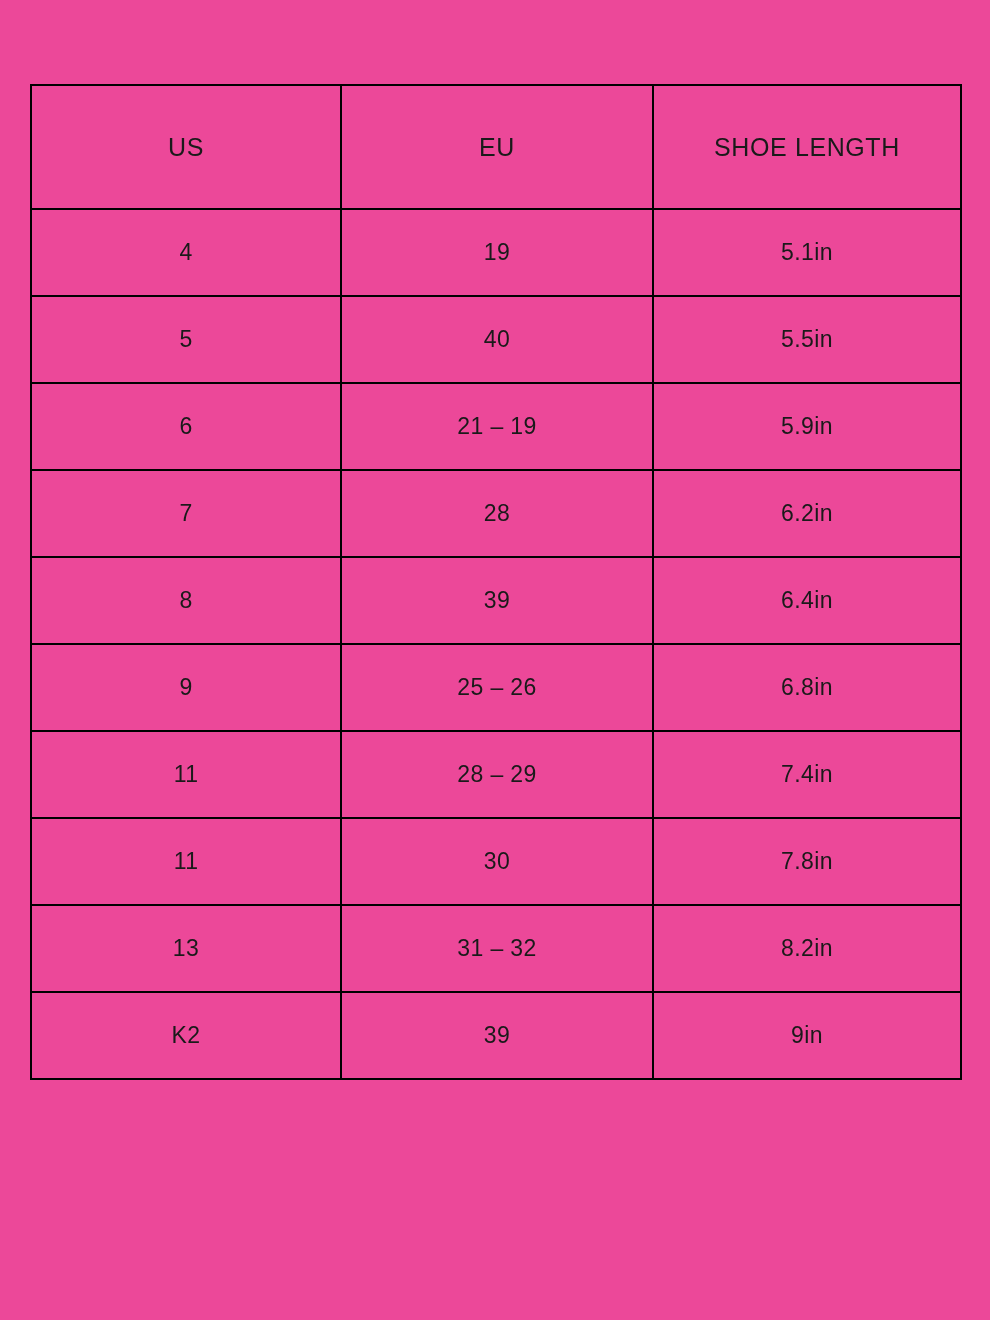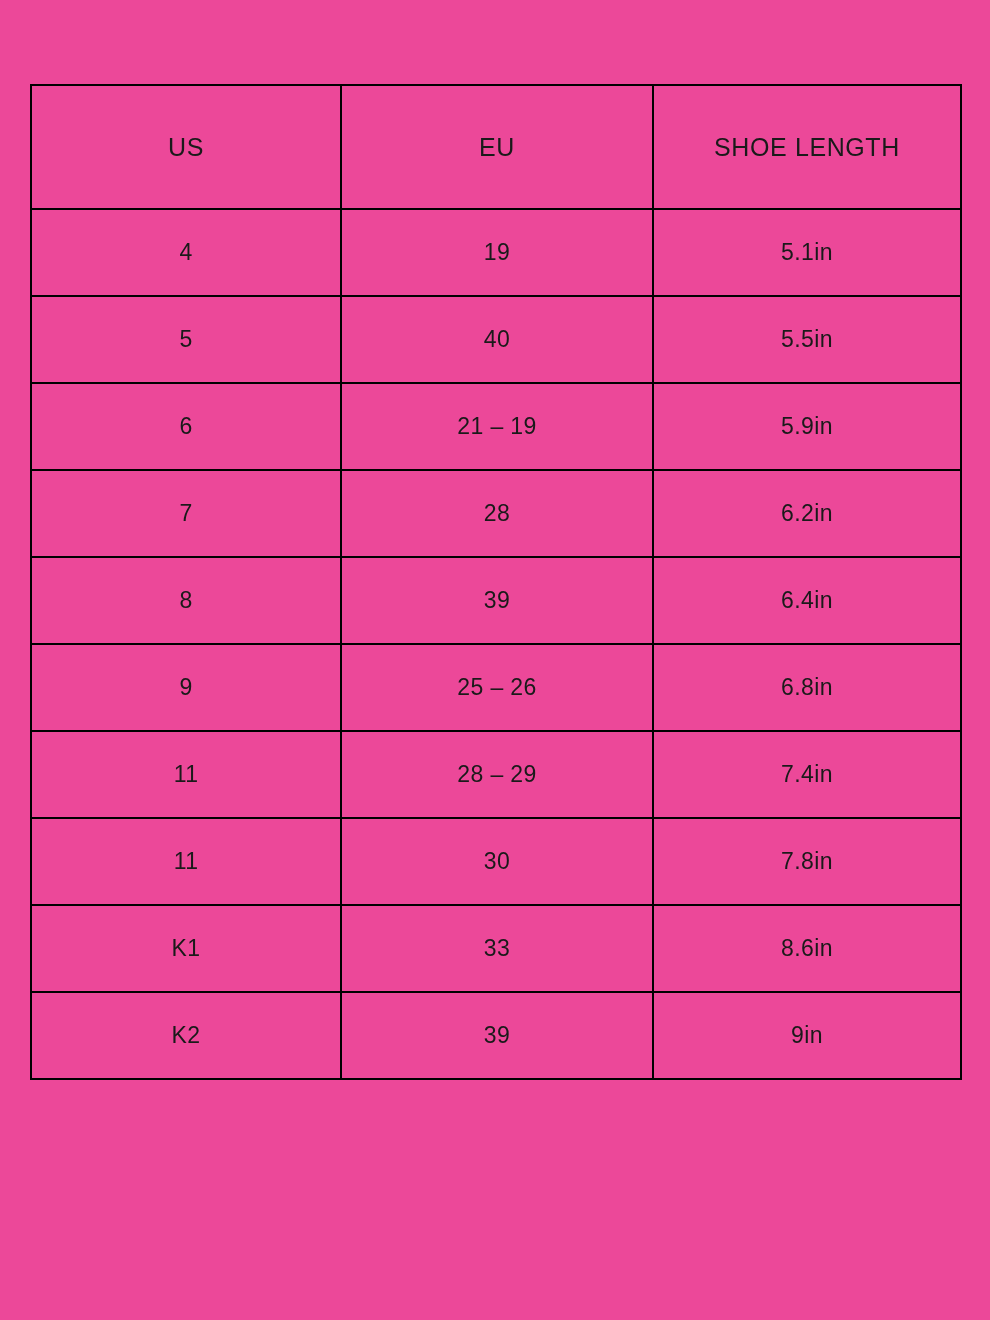--- a/index.html
+++ b/index.html
@@ -165,27 +165,27 @@
           </td>
         <td>
             <span class="cell-text">30</span>
           </td>
         <td>
             <span class="cell-text">7.8in</span>
           </td>
       </tr>
       <tr>
         <td>
-            <span class="cell-text">K1</span>
+            <span class="cell-text">13</span>
           </td>
         <td>
-            <span class="cell-text">33</span>
+            <span class="cell-text">31 – 32</span>
           </td>
         <td>
-            <span class="cell-text">8.6in</span>
+            <span class="cell-text">8.2in</span>
           </td>
       </tr>
       <tr>
         <td>
             <span class="cell-text">K2</span>
           </td>
         <td>
             <span class="cell-text">39</span>
           </td>
         <td>

